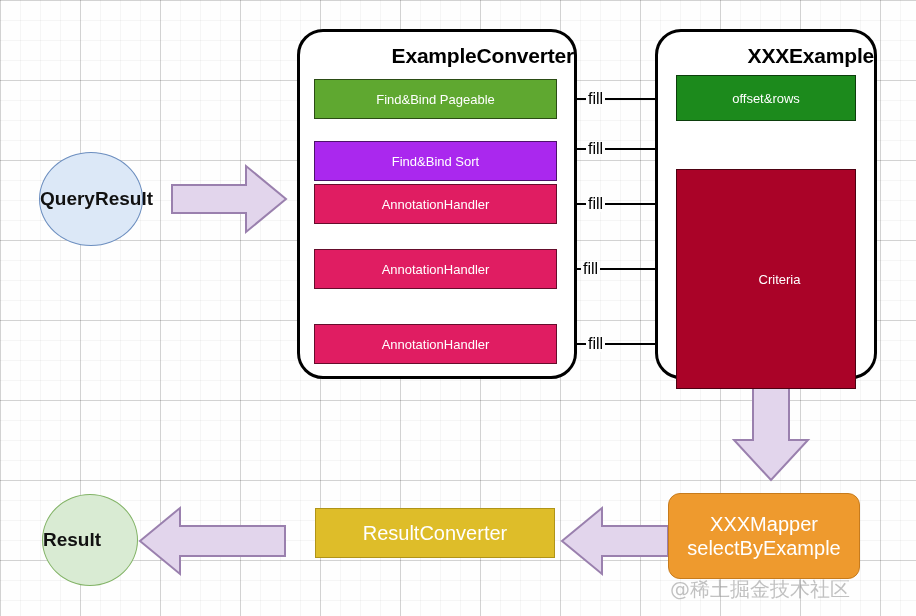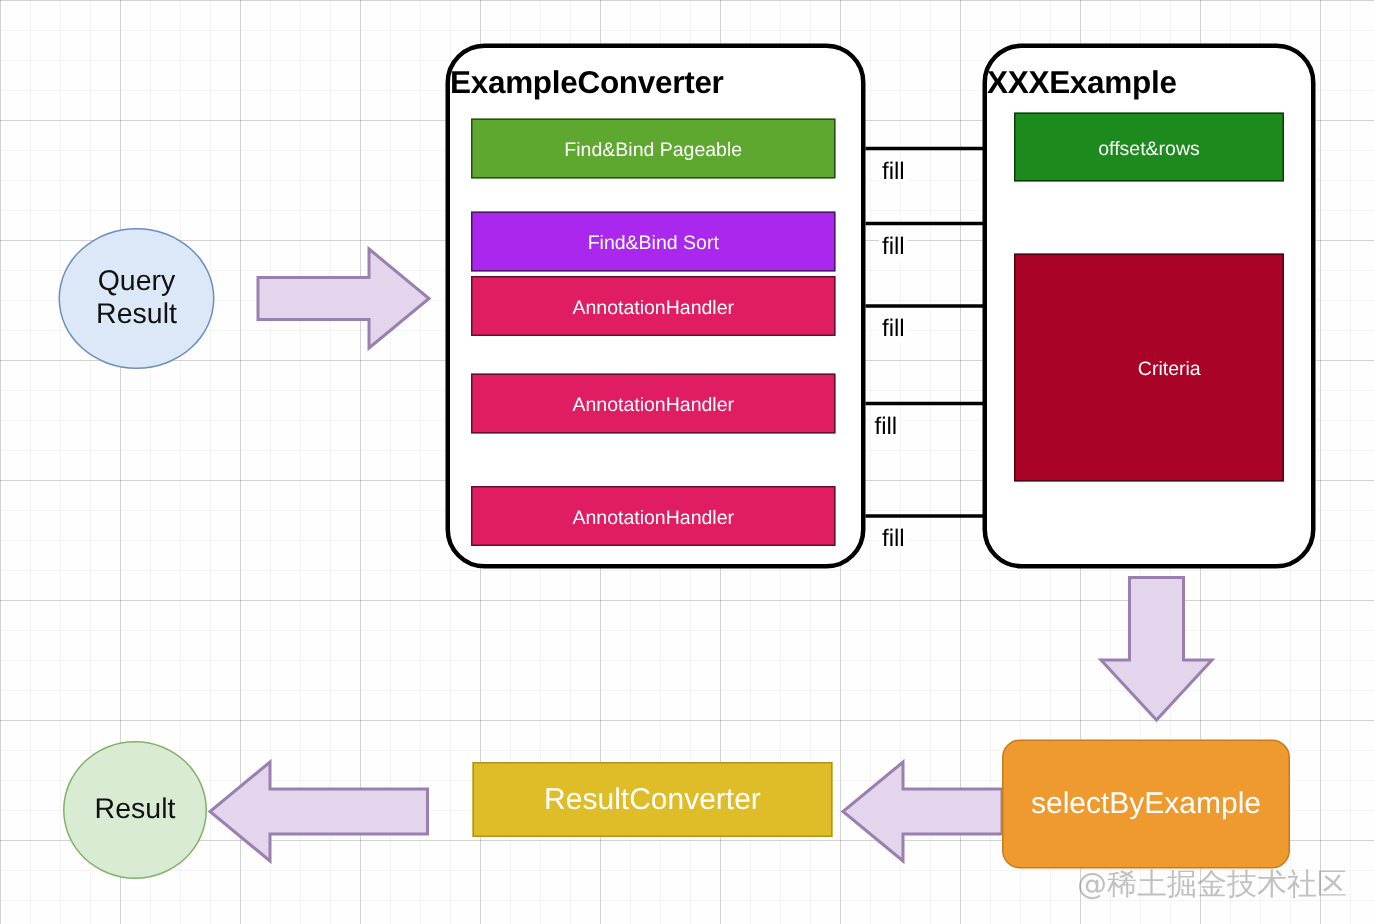--- a/index.html
+++ b/index.html
@@ -26,21 +26,21 @@
   .panel{
     position:absolute;
     background:#ffffff;
     border:3px solid #000000;
     border-radius:26px;
     box-sizing:border-box;
   }
   .panel-title{
     position:absolute;
     left:0;right:0;
-    text-align:left;
+    text-align:right;
     font-weight:bold;
     color:#000;
     font-size:21px;
     letter-spacing:-0.2px;
   }
 
   
   .cbox{
     position:absolute;
     box-sizing:border-box;
@@ -53,27 +53,27 @@
     white-space:nowrap;
   }
   .cbox.bordered{border:1px solid rgba(0,0,0,0.55);}
 
   
   .circle{
     position:absolute;
     border-radius:50%;
     display:flex;
     align-items:center;
-    justify-content:center;
-    flex-direction:column;
+    flex-direction:row;
     box-sizing:border-box;
     font-size:19px;
     color:#111;
     line-height:1.18;
     text-align:center;
+    font-weight:bold;
   }
 
   
   .node{
     position:absolute;
     box-sizing:border-box;
     display:flex;
     align-items:center;
     justify-content:center;
     flex-direction:column;
@@ -83,21 +83,20 @@
     text-align:center;
   }
 
   
   .fill-label{
     position:absolute;
     font-size:16px;
     color:#000;
     background:transparent;
     line-height:1;
-    margin-top:16px;
   }
 
   
   .watermark{
     position:absolute;
     font-size:20px;
     color:rgba(120,120,120,0.45);
     font-family:"DejaVu Sans", sans-serif;
     white-space:nowrap;
   }
@@ -165,31 +164,32 @@
   <div class="fill-label" style="left:581px;top:261px;background:#fefefe;padding:0 2px;">fill</div>
   <div class="fill-label" style="left:586px;top:336px;background:#fefefe;padding:0 2px;">fill</div>
 
   <div class="panel" style="left:655px;top:29px;width:222px;height:350px;">
     <div class="panel-title" style="top:12px;">XXXExample</div>
   </div>
 
   <div class="cbox bordered" style="left:676px;top:75px;width:180px;height:46px;background:#1C8A1C;justify-content:center;">
     <span>offset&amp;rows</span>
   </div>
-  <div class="cbox bordered" style="left:676px;top:169px;width:180px;height:152px;background:#AA0328;padding-left:27px;">
+  <div class="cbox bordered" style="left:676px;top:169px;width:180px;height:220px;background:#AA0328;padding-left:27px;">
     <span>Criteria</span>
   </div>
 
   <div class="node" style="left:668px;top:493px;width:192px;height:86px;background:#EE9A2E;border:1px solid #C77B1C;border-radius:12px;">
+    <span>XXXMapper</span>
     <span>selectByExample</span>
   </div>
 
   <div class="node" style="left:315px;top:508px;width:240px;height:50px;background:#DEBD29;border:1.5px solid #B09418;">
     <span>ResultConverter</span>
   </div>
 
   <div class="circle" style="left:42px;top:494px;width:96px;height:92px;background:#D9EBD3;border:1.5px solid #82B366;">
     <span>Result</span>
   </div>
 
-  <div class="watermark" style="left:718px;top:576px;">@稀土掘金技术社区</div>
+  <div class="watermark" style="left:670px;top:576px;">@稀土掘金技术社区</div>
 
 </div>
 
 </body></html>

